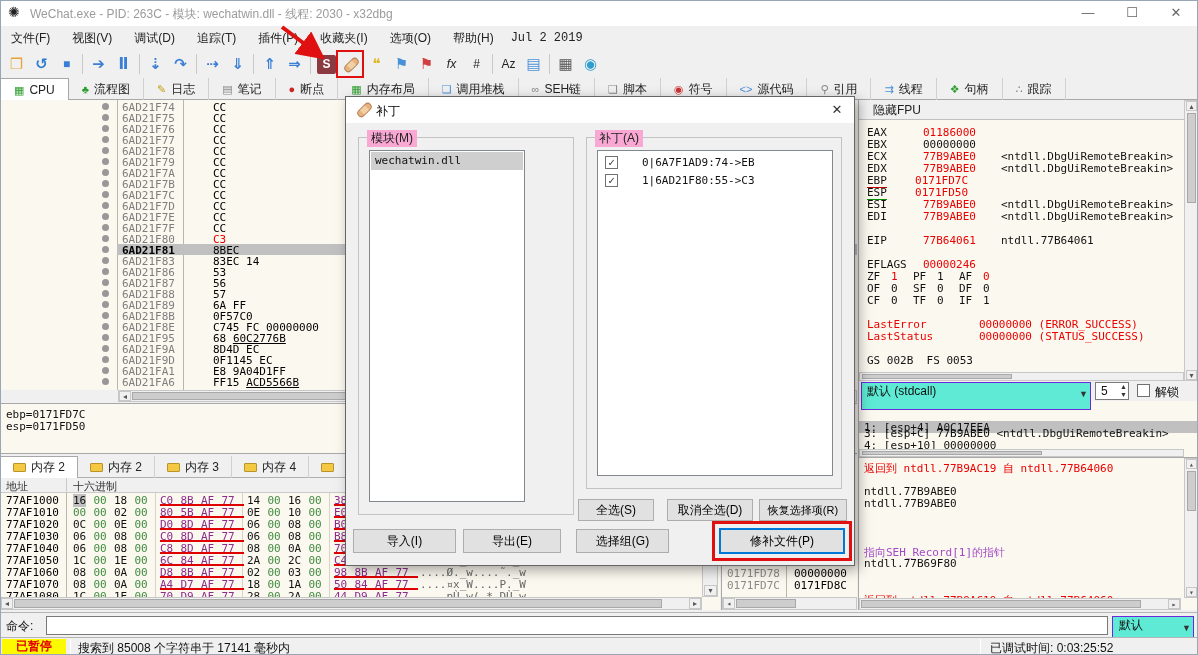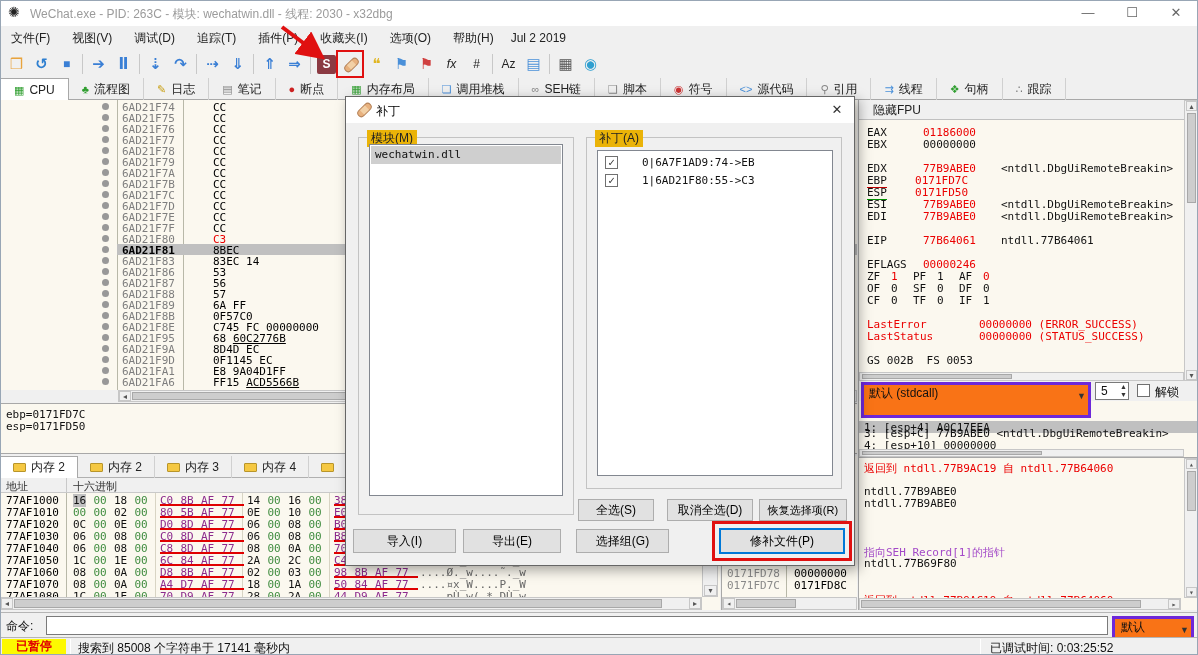--- a/index.html
+++ b/index.html
@@ -9,21 +9,21 @@
 .window-border{position:absolute;inset:0;border:1px solid #98a6b5;pointer-events:none;z-index:60}
 
 #titlebar{position:absolute;left:0;top:0;width:1198px;height:26px;background:#ffffff}
 #titlebar .bug{position:absolute;left:8px;top:4px;font-size:14px;color:#222}
 #titlebar .ttl{position:absolute;left:30px;top:6px;color:#9b9b9b;font-size:12px}
 .wbtns{position:absolute;top:0;right:0;height:26px}
 .wbtn-win{position:absolute;top:0;width:44px;height:26px;text-align:center;line-height:26px;color:#666;font-size:13px}
 
 #menubar{position:absolute;left:0;top:26px;width:1198px;height:24px;background:#f0f0f0;display:flex;align-items:center}
 .menu-item{padding:3px 11px;color:#222}
-.build-date{font-family:Liberation Sans, sans-serif;font-size:12px;padding-left:6px;color:#222}
+.build-date{font-family:Liberation Mono, monospace;font-size:12px;padding-left:6px;color:#222}
 
 #toolbar{position:absolute;left:0;top:50px;width:1198px;height:28px;background:#f0f0f0;display:flex;align-items:center;padding-left:4px}
 .tbtn{position:relative;width:25px;height:24px;text-align:center;line-height:24px;font-size:15px}
 .tbtn.small{font-size:12px}
 .tsep{width:1px;height:20px;background:#c8c8c8;margin:0 3px}
 .sbox{background:#8b3a42;color:#fff;font-weight:bold;font-size:12px;width:19px;height:19px;line-height:19px;margin:0 3px;border-radius:2px}
 .bandaid{display:inline-block;width:17px;height:8px;background:#e8b17e;border:1px solid #b5835a;border-radius:4px;transform:rotate(-45deg);margin-top:8px}
 .bandaid:after{content:"";display:block;width:7px;height:6px;margin:0 auto;margin-top:0px;background:#f2d0a6}
 
 #tabbar{position:absolute;left:0;top:78px;width:1198px;height:22px;background:#f0f0f0;border-bottom:1px solid #a8a8a8;display:flex}
@@ -73,21 +73,21 @@
 #regrows{position:absolute;left:0;top:20px;width:339px;height:252px;overflow:hidden}
 .rrow{position:absolute;left:8px;white-space:pre}
 .rn{display:inline-block;width:56px}
 .rv{display:inline-block;width:78px}
 .rl{display:inline-block;width:112px}
 .fl-n{display:inline-block;width:24px}
 .fl-v{display:inline-block;width:22px}
 .ulred{border-bottom:1px solid #c00000}
 .ulgreen{border-bottom:1px solid #009000}
 #convrow{position:absolute;left:0;top:281px;width:339px;height:20px;background:#f0f0f0}
-.combo{position:absolute;background:#f97316;border:3px solid #6d28d9;height:36px;line-height:16px}
+.combo{position:absolute;background:#5eead4;border:1px solid #6d28d9;height:28px;line-height:16px}
 .combo .carrow{position:absolute;right:2px;top:3px;font-size:9px;color:#333}
 .spinner{position:absolute;background:#fff;border:1px solid #7a7a7a;height:18px;line-height:16px}
 .spinner .sup{position:absolute;right:1px;top:0;font-size:7px;line-height:8px;color:#333}
 .spinner .sdn{position:absolute;right:1px;bottom:0;font-size:7px;line-height:8px;color:#333}
 .cbx{position:absolute;width:13px;height:13px;background:#fff;border:1px solid #707070}
 #argrows{position:absolute;left:0;top:301px;width:339px;height:48px;overflow:hidden}
 .arow{position:absolute;left:0;width:339px;height:12px;white-space:pre}
 .arow .atxt{position:absolute;left:5px;white-space:pre}
 .arow.sel{background:#c0c0c0}
 #comments{position:absolute;left:0;top:357px;width:339px;height:153px;background:#fbf8ef;border-top:1px solid #a8a8a8;overflow:hidden}
@@ -98,21 +98,21 @@
 #cmdinput{position:absolute;left:46px;top:3px;width:1062px;height:19px;border:1px solid #7a7a7a;background:#fff;font-size:12px;padding:0 3px}
 #statusbar{position:absolute;left:0;top:637px;width:1198px;height:18px;background:#f0f0f0;border-top:1px solid #b5b5b5}
 #statestate{position:absolute;left:2px;top:1px;width:64px;height:15px;background:#fdf900;color:#e00000;font-weight:bold;text-align:center;line-height:15px}
 .ssep{position:absolute;top:1px;width:1px;height:15px;background:#c0c0c0;border-right:1px solid #fff}
 
 #dialog{position:absolute;left:345px;top:96px;width:510px;height:470px;background:#f0f0f0;border:1px solid #666;box-shadow:4px 4px 12px rgba(0,0,0,.35);z-index:20}
 #dlgtitle{position:absolute;left:0;top:0;width:508px;height:26px;background:#ffffff}
 #dlgtitle .dtxt{position:absolute;left:30px;top:6px;color:#000}
 #dlgclose{position:absolute;right:4px;top:4px;width:26px;height:18px;text-align:center;line-height:18px;color:#333;font-size:13px}
 .group{position:absolute;border:1px solid #c3c3c3}
-.grouplabel{position:absolute;left:8px;top:-8px;background:#eab308;padding:0 4px;color:#222}
+.grouplabel{position:absolute;left:8px;top:-8px;background:#f9a8d4;padding:0 4px;color:#222}
 .listbox{position:absolute;background:#fff;border:1px solid #828790;overflow:hidden}
 .modrow{position:absolute;left:1px;right:1px;top:1px;height:18px;background:#cfcfcf;line-height:18px;padding-left:4px}
 .prow{position:absolute;left:0;width:100%;height:18px}
 .prow .pcb{position:absolute;left:7px;top:2px;width:13px;height:13px;border:1px solid #707070;background:#fff;font-size:11px;line-height:12px;text-align:center;color:#333}
 .prow .ptxt{position:absolute;left:44px;top:2px;white-space:pre}
 .btn{position:absolute;background:#e1e1e1;border:1px solid #adadad;text-align:center;color:#000}
 .btn.default{border:2px solid #0078d7}
 
 .annobox{position:absolute;border:2px solid #e01010;z-index:40;pointer-events:none}
 .annobox3{position:absolute;border:3px solid #e01010;z-index:40;pointer-events:none}
@@ -696,20 +696,21 @@
     <div class="scrollarrow" style="left:0;top:0;width:12px;height:11px">◂</div>
     <div class="thumb" style="left:13px;top:1px;width:60px;height:9px"></div>
   </div>
 </div>
 
 <div id="rightpane">
   <div id="fpuhdr">隐藏FPU</div>
   <div id="regrows" class="mono">
       <div class="rrow mono" style="top: 6px;"><span class="rn">EAX</span><span class="rv red">01186000</span></div>
       <div class="rrow mono" style="top: 18px;"><span class="rn">EBX</span><span class="rv">00000000</span></div>
+      <div class="rrow mono" style="top: 30px;"><span class="rn">ECX</span><span class="rv red">77B9ABE0</span><span>&lt;ntdll.DbgUiRemoteBreakin&gt;</span></div>
       <div class="rrow mono" style="top: 42px;"><span class="rn">EDX</span><span class="rv red">77B9ABE0</span><span>&lt;ntdll.DbgUiRemoteBreakin&gt;</span></div>
       <div class="rrow mono" style="top: 54px;"><span class="rn ulred" style="width: auto; margin-right: 28.2px;">EBP</span><span class="rv red">0171FD7C</span></div>
       <div class="rrow mono" style="top: 66px;"><span class="rn ulgreen" style="width: auto; margin-right: 28.2px;">ESP</span><span class="rv red">0171FD50</span></div>
       <div class="rrow mono" style="top: 78px;"><span class="rn">ESI</span><span class="rv red">77B9ABE0</span><span>&lt;ntdll.DbgUiRemoteBreakin&gt;</span></div>
       <div class="rrow mono" style="top: 90px;"><span class="rn">EDI</span><span class="rv red">77B9ABE0</span><span>&lt;ntdll.DbgUiRemoteBreakin&gt;</span></div>
       <div class="rrow mono" style="top: 102px;"></div>
       <div class="rrow mono" style="top: 114px;"><span class="rn">EIP</span><span class="rv red">77B64061</span><span>ntdll.77B64061</span></div>
       <div class="rrow mono" style="top: 126px;"></div>
       <div class="rrow mono" style="top: 138px;"><span class="rn">EFLAGS</span><span class="rv red">00000246</span></div>
       <div class="rrow mono" style="top: 150px;"><span class="fl-n">ZF</span><span class="fl-v red">1</span><span class="fl-n">PF</span><span class="fl-v">1</span><span class="fl-n">AF</span><span class="fl-v red">0</span></div>
@@ -798,21 +799,21 @@
 
 <div id="dialog">
   <div id="dlgtitle">
     <span class="bandaid" style="position:absolute;left:10px;top:5px;margin-top:4px"></span>
     <span class="dtxt">补丁</span>
     <div id="dlgclose">✕</div>
   </div>
 
   <div class="group" style="left:12px;top:40px;width:216px;height:378px">
     <span class="grouplabel">模块(M)</span>
-    <div class="listbox mono" style="left:10px;top:6px;width:194px;height:352px" id="modlist">
+    <div class="listbox mono" style="left:10px;top:12px;width:156px;height:352px" id="modlist">
         <div class="modrow">wechatwin.dll</div>
       </div>
   </div>
 
   <div class="group" style="left:240px;top:40px;width:256px;height:352px">
     <span class="grouplabel">补丁(A)</span>
     <div class="listbox mono" style="left:10px;top:12px;width:236px;height:326px" id="patchlist">
         <div class="prow" style="top: 3px;">
           <span class="pcb">✓</span>
           <span class="ptxt">0|6A7F1AD9:74-&gt;EB</span>

